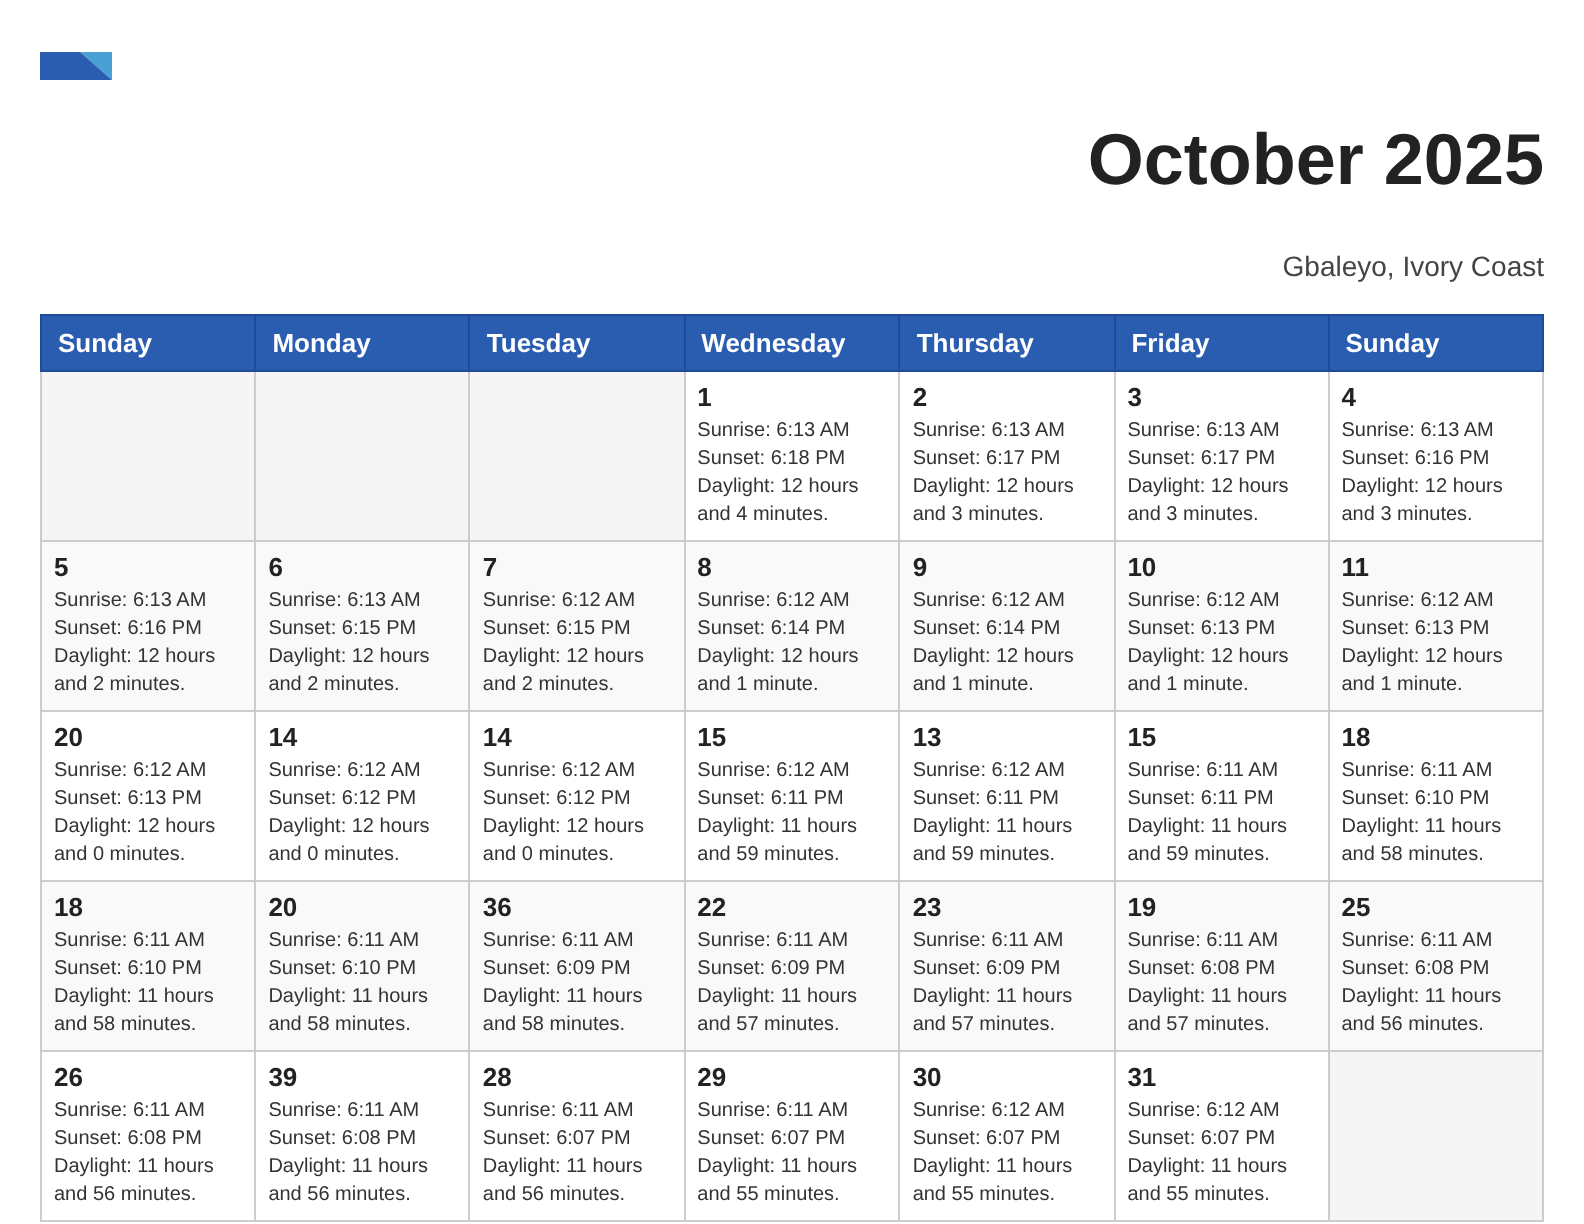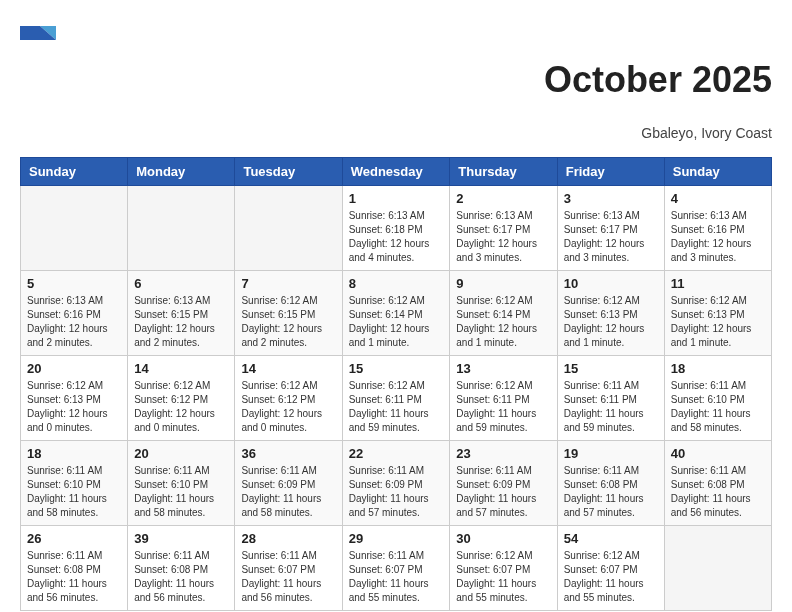--- a/index.html
+++ b/index.html
@@ -291,21 +291,21 @@
 and 57 minutes.</div>
         </td>
         <td>
           <div class="day-number">19</div>
           <div class="day-info" style="white-space: pre-line;">Sunrise: 6:11 AM
 Sunset: 6:08 PM
 Daylight: 11 hours
 and 57 minutes.</div>
         </td>
         <td>
-          <div class="day-number">40</div>
+          <div class="day-number">25</div>
           <div class="day-info" style="white-space: pre-line;">Sunrise: 6:11 AM
 Sunset: 6:08 PM
 Daylight: 11 hours
 and 56 minutes.</div>
         </td>
       </tr>
       <tr>
         <td>
           <div class="day-number">26</div>
           <div class="day-info" style="white-space: pre-line;">Sunrise: 6:11 AM
@@ -335,21 +335,21 @@
 and 55 minutes.</div>
         </td>
         <td>
           <div class="day-number">30</div>
           <div class="day-info" style="white-space: pre-line;">Sunrise: 6:12 AM
 Sunset: 6:07 PM
 Daylight: 11 hours
 and 55 minutes.</div>
         </td>
         <td>
-          <div class="day-number">54</div>
+          <div class="day-number">31</div>
           <div class="day-info" style="white-space: pre-line;">Sunrise: 6:12 AM
 Sunset: 6:07 PM
 Daylight: 11 hours
 and 55 minutes.</div>
         </td>
         <td class="empty"></td>
       </tr>
     </tbody>
 </table>
 

